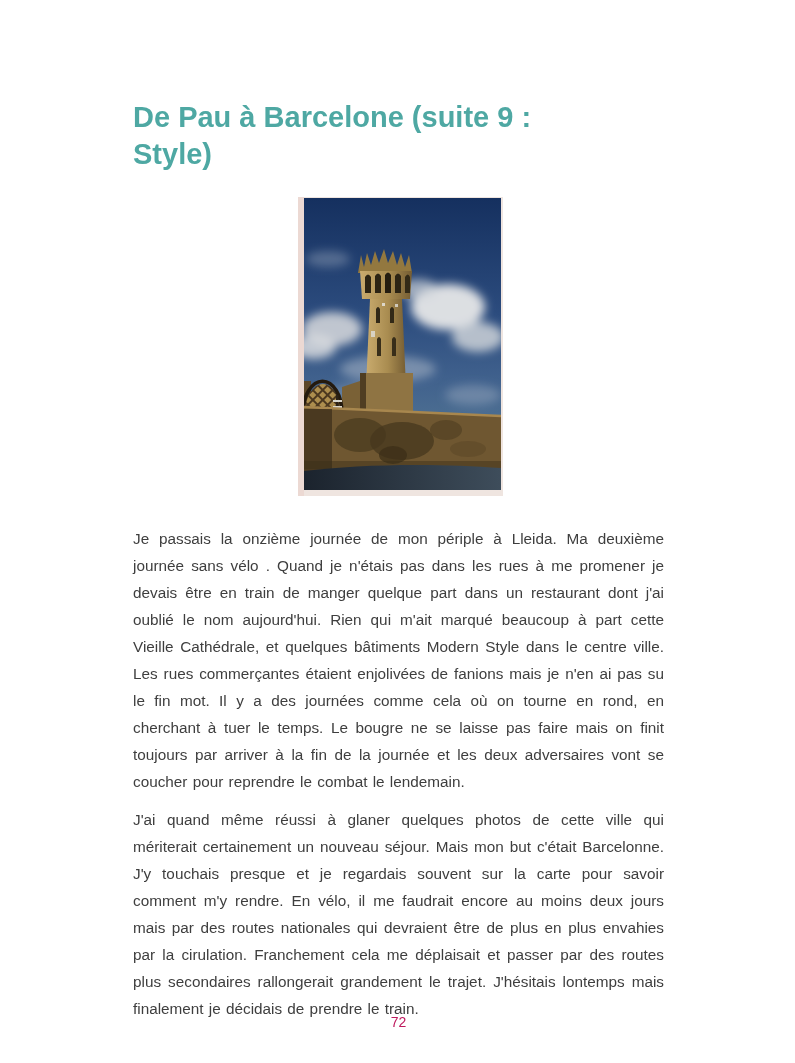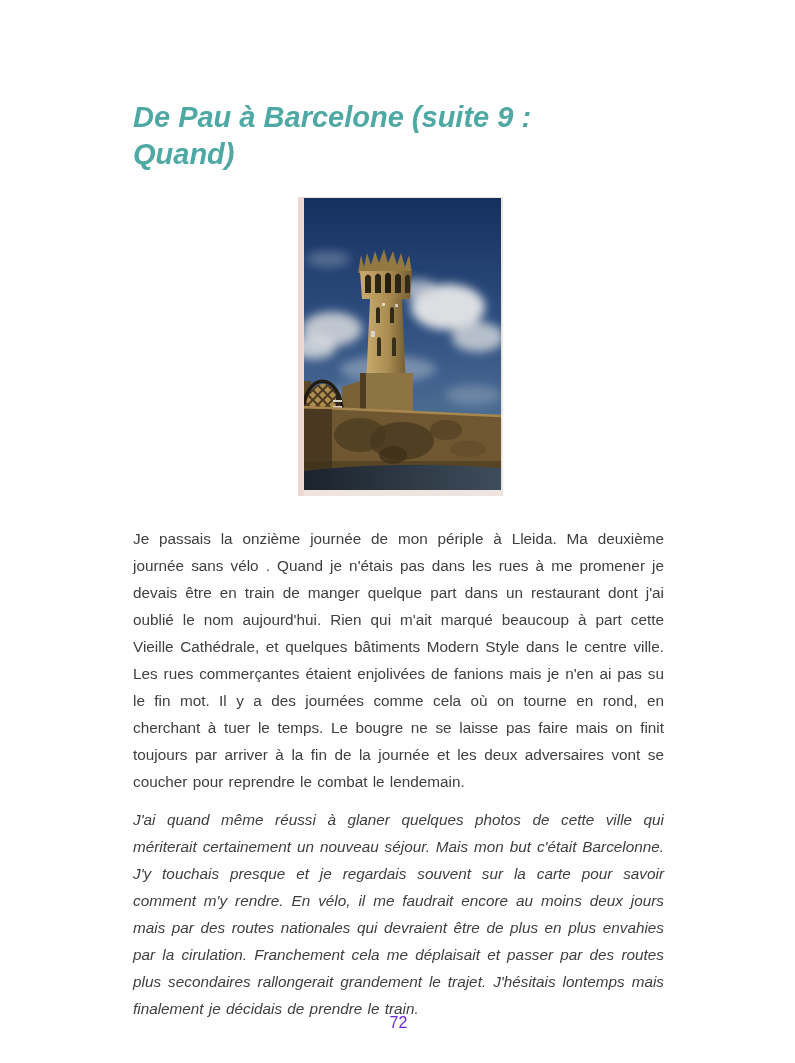--- a/index.html
+++ b/index.html
@@ -12,57 +12,57 @@
     margin:0 auto;
   }
   .title {
     position:absolute;
     left:133px; top:99px; width:545px;
     font-size:29px; font-weight:700;
     line-height:37px;
     color:#4ea8a3;
     margin:0;
   }
-  .title span { display:block;font-style:italic; }
+  .title span { display:block; }
   .photo {
     position:absolute;
     left:298px; top:197px;
     width:205px; height:299px;
     margin:0; padding:0;
   }
   .photo svg { display:block; width:205px; height:299px; }
   .bodytext {
     position:absolute;
     left:133px; top:525px; width:531px;
   }
   .bodytext p {
     margin:0;
     text-align:justify;
     font-size:15.3px;
     line-height:27px;
     color:#3e3e3e;
     word-spacing:1px;
   }
-  .bodytext p + p { margin-top:11px;font-style:italic; }
+  .bodytext p + p { margin-top:11px; }
   .pagenum {
     position:absolute;
     left:133px; top:1014px; width:531px;
     text-align:center;
-    font-size:16px;
-    color:#6d28d9;
+    font-size:14px;
+    color:#be185d;
   }
 </style>
 </head>
 <body>
 
 <div class="page">
 
   <h1 class="title">
     <span>De Pau à Barcelone (suite 9 :</span>
-    <span>Quand)</span>
+    <span>Style)</span>
   </h1>
 
   <figure class="photo">
     <svg viewBox="0 0 205 299" xmlns="http://www.w3.org/2000/svg">
       <defs>
         <linearGradient id="sky" x1="0" y1="0" x2="0" y2="1">
           <stop offset="0" stop-color="#15305f"></stop>
           <stop offset="0.40" stop-color="#2c4c7e"></stop>
           <stop offset="0.62" stop-color="#40618d"></stop>
           <stop offset="0.78" stop-color="#4e7092"></stop>

